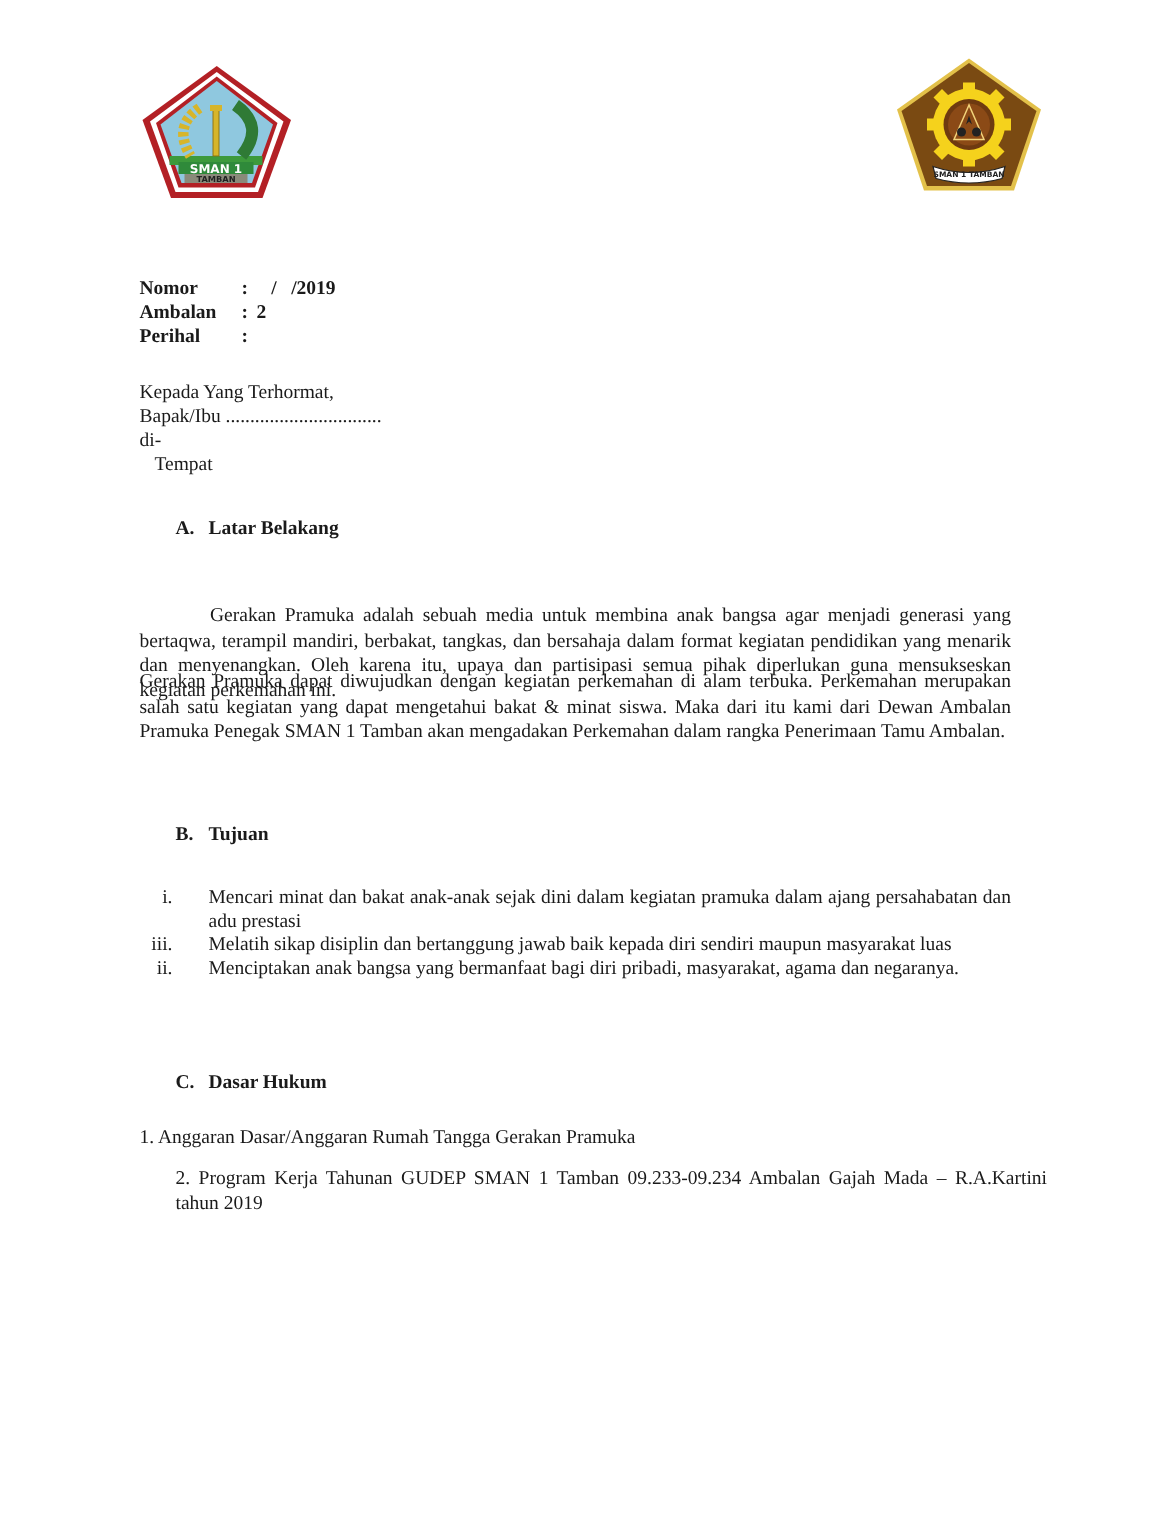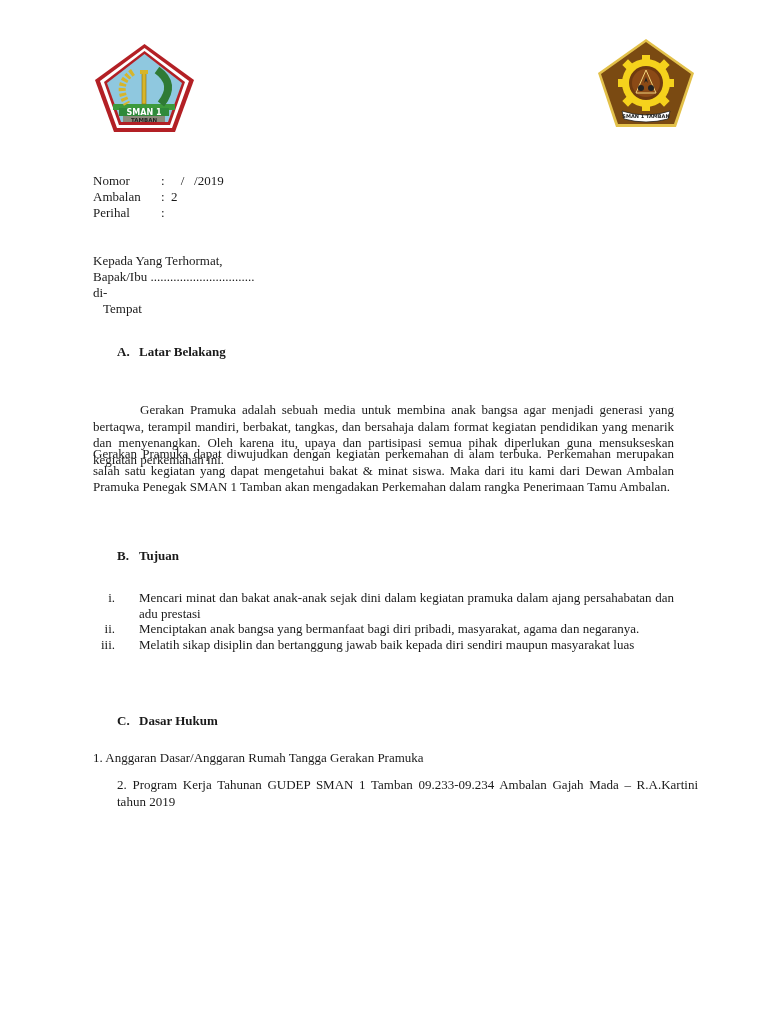--- a/index.html
+++ b/index.html
@@ -7,21 +7,21 @@
     body {
       position: relative;
       font-family: "Liberation Serif", "DejaVu Serif", serif;
       color: #1a1a1a;
       font-size: 13px;
     }
     .logo { position: absolute; }
     .logo-left { left: 93px; top: 42px; width: 103px; height: 92px; }
     .logo-right { left: 596px; top: 37px; width: 100px; height: 92px; }
 
-    .meta { position: absolute; left: 93px; top: 173px; line-height: 16px; }
+    .meta { position: absolute; left: 93px; top: 184px; line-height: 16px; font-weight: bold; }
     .meta-row { display: flex; height: 16px; }
     .meta-label { width: 68px; }
     .meta-sep { width: 10px; }
 
     .recipient { position: absolute; left: 93px; top: 253px; line-height: 16px; }
     .recipient .indent { padding-left: 10px; }
 
     .section-head { position: absolute; font-weight: bold; font-size: 13px; display: flex; }
     .section-head .letter { width: 22px; }
 
@@ -114,26 +114,26 @@
 <div class="section-head" style="left:117px; top:548px;">
   <span class="letter">B.</span>
   <span>Tujuan</span>
 </div>
 <div class="list" style="top:590px;">
   <div class="list-item">
     <span class="list-num">i.</span>
     <span class="list-text">Mencari minat dan bakat anak-anak sejak dini dalam kegiatan pramuka dalam ajang persahabatan dan adu prestasi</span>
   </div>
   <div class="list-item">
+    <span class="list-num">iii.</span>
+    <span class="list-text">Melatih sikap disiplin dan bertanggung jawab baik kepada diri sendiri maupun masyarakat luas</span>
+  </div>
+  <div class="list-item">
     <span class="list-num">ii.</span>
     <span class="list-text">Menciptakan anak bangsa yang bermanfaat bagi diri pribadi, masyarakat, agama dan negaranya.</span>
-  </div>
-  <div class="list-item">
-    <span class="list-num">iii.</span>
-    <span class="list-text">Melatih sikap disiplin dan bertanggung jawab baik kepada diri sendiri maupun masyarakat luas</span>
   </div>
 </div>
 
 <div class="section-head" style="left:117px; top:713px;">
   <span class="letter">C.</span>
   <span>Dasar Hukum</span>
 </div>
 <div class="para" style="top:750px;">1. Anggaran Dasar/Anggaran Rumah Tangga Gerakan Pramuka</div>
 <div class="para" style="top:777px; white-space:pre-wrap;margin-left:24px;">2. Program Kerja Tahunan GUDEP SMAN 1 Tamban 09.233-09.234 Ambalan Gajah Mada – R.A.Kartini   tahun 2019</div>
 

